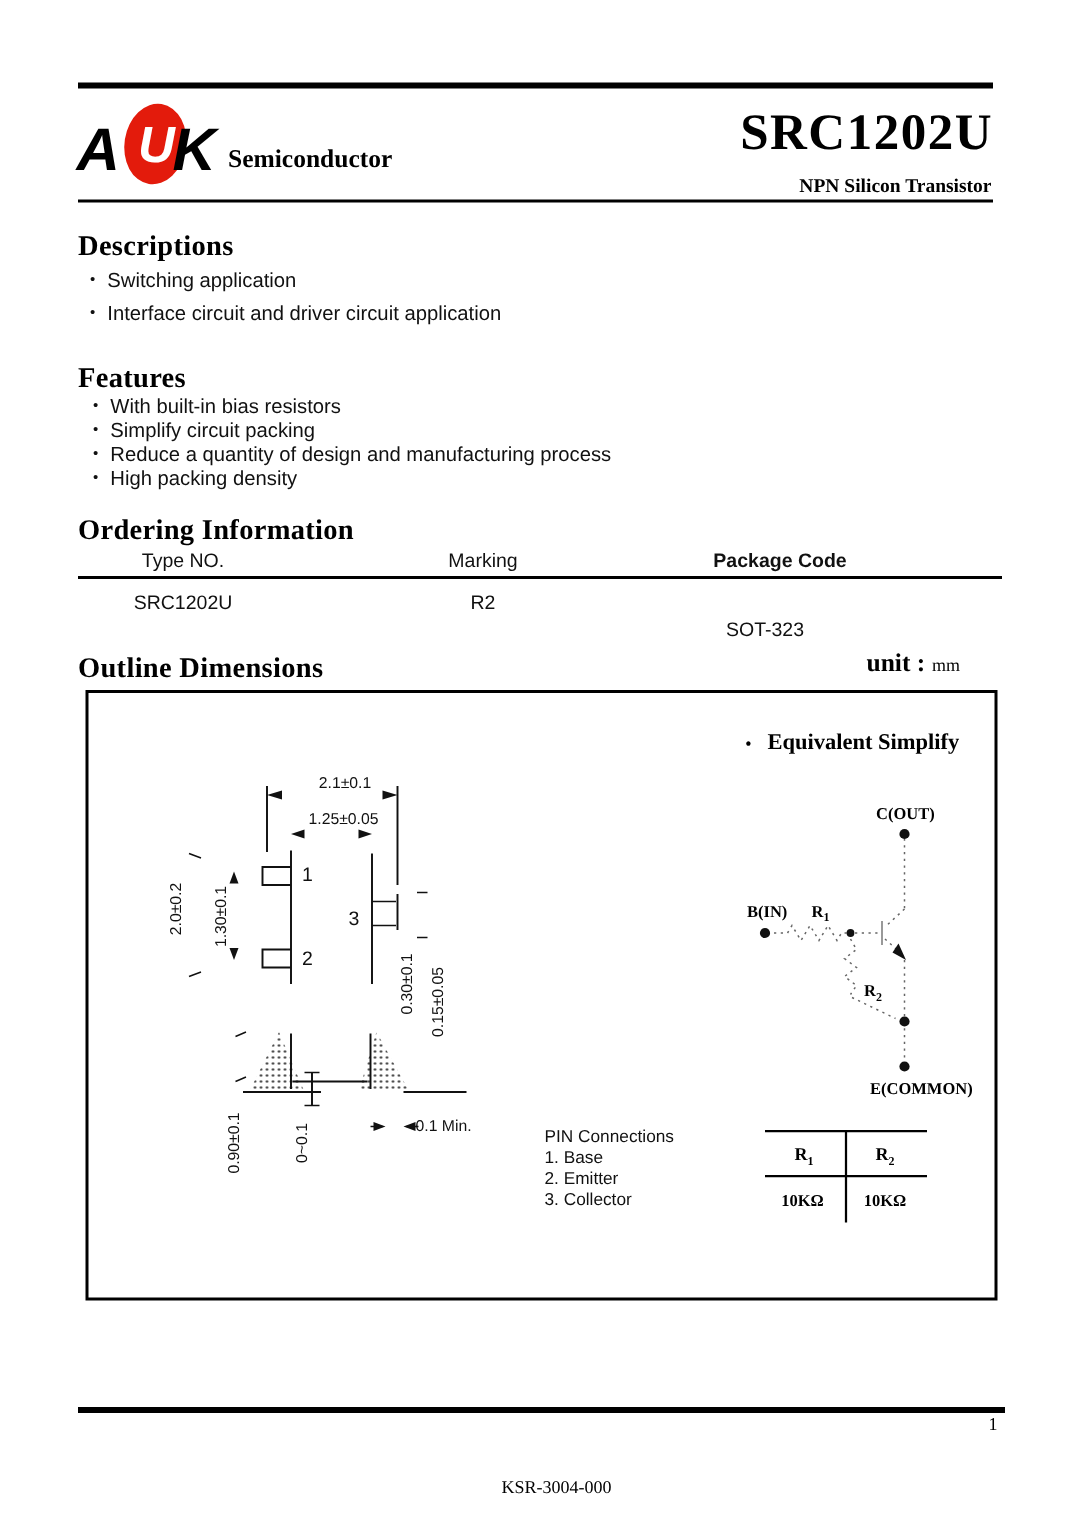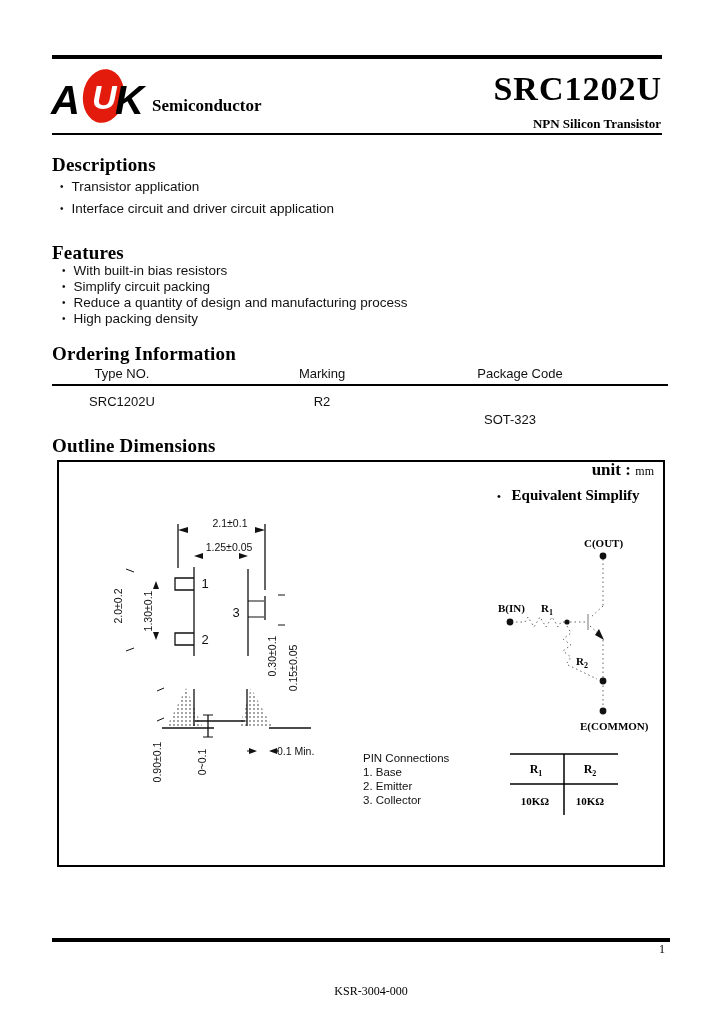--- a/index.html
+++ b/index.html
@@ -15,21 +15,21 @@
   .brand{position:absolute;left:152px;top:97px;font:bold 17px/17px "Liberation Serif",serif;}
   .part{position:absolute;right:58px;top:72px;font:bold 34px/34px "Liberation Serif",serif;letter-spacing:1px;}
   .subtitle{position:absolute;right:59px;top:117px;font:bold 13px/14px "Liberation Serif",serif;}
   
   .heading{position:absolute;font:bold 19px/19px "Liberation Serif",serif;letter-spacing:0.2px;}
   .li{position:absolute;display:flex;align-items:center;font:13.5px/14px "Liberation Sans",sans-serif;color:#111;white-space:nowrap;}
   .li .b{font-size:10px;margin-right:8px;}
   .tcell{position:absolute;transform:translateX(-50%);font:13px/14px "Liberation Sans",sans-serif;color:#111;white-space:nowrap;}
   
   .obox{position:absolute;left:57px;top:460px;width:604px;height:403px;border:2px solid #000;}
-  .unitwrap{position:absolute;right:66px;top:433px;white-space:nowrap;margin-top:28px;}
+  .unitwrap{position:absolute;right:80px;top:433px;white-space:nowrap;}
   .unitlab{font:bold 17px/17px "Liberation Serif",serif;}
   .unitval{font:12px/12px "Liberation Serif",serif;}
   
   .dim{position:absolute;font:10.5px/11px "Liberation Sans",sans-serif;color:#111;white-space:nowrap;}
   .dimc{transform:translate(-50%,-50%);}
   .dimv{transform:translate(-50%,-50%) rotate(-90deg);}
   .pin-num{position:absolute;transform:translate(-50%,-50%);font:13px/13px "Liberation Sans",sans-serif;color:#111;}
   
   .cir{position:absolute;font:bold 11px/12px "Liberation Serif",serif;white-space:nowrap;}
   .cir sub{font-size:8px;}
@@ -53,21 +53,21 @@
   <div class="logo-u">U</div>
   <div class="logo-letter" style="left:115px;top:86px;">K</div>
   <div class="brand">Semiconductor</div>
   <div class="part">SRC1202U</div>
   <div class="subtitle">NPN Silicon Transistor</div>
   <div class="hr" style="left:52px;top:133px;width:610px;height:2px;"></div>
 
   <div class="heading" style="left:52px;top:155px;">Descriptions</div>
   <div class="li" style="left:60px;top:180px;">
     <span class="b">•</span>
-    <span>Transistor application</span>
+    <span>Switching application</span>
   </div>
   <div class="li" style="left:60px;top:202px;">
     <span class="b">•</span>
     <span>Interface circuit and driver circuit application</span>
   </div>
 
   <div class="heading" style="left:52px;top:243px;">Features</div>
   <div class="li" style="left:62px;top:264px;">
     <span class="b">•</span>
     <span>With built-in bias resistors</span>
@@ -81,21 +81,21 @@
     <span>Reduce a quantity of design and manufacturing process</span>
   </div>
   <div class="li" style="left:62px;top:312px;">
     <span class="b">•</span>
     <span>High packing density</span>
   </div>
 
   <div class="heading" style="left:52px;top:344px;">Ordering Information</div>
   <div class="tcell" style="left:122px;top:367px;text-align:right;">Type NO.</div>
   <div class="tcell" style="left:322px;top:367px;">Marking</div>
-  <div class="tcell" style="left:520px;top:367px;">Package Code</div>
+  <div class="tcell" style="left:520px;top:367px;font-weight:bold;">Package Code</div>
   <div class="hr" style="left:52px;top:384px;width:616px;height:2px;"></div>
   <div class="tcell" style="left:122px;top:395px;">SRC1202U</div>
   <div class="tcell" style="left:322px;top:395px;">R2</div>
   <div class="tcell" style="left:510px;top:395px;margin-top:18px;">SOT-323</div>
 
   <div class="heading" style="left:52px;top:436px;">Outline Dimensions</div>
   <div class="unitwrap">
     <span class="unitlab">unit :</span>
     <span class="unitval">mm</span>
   </div>

